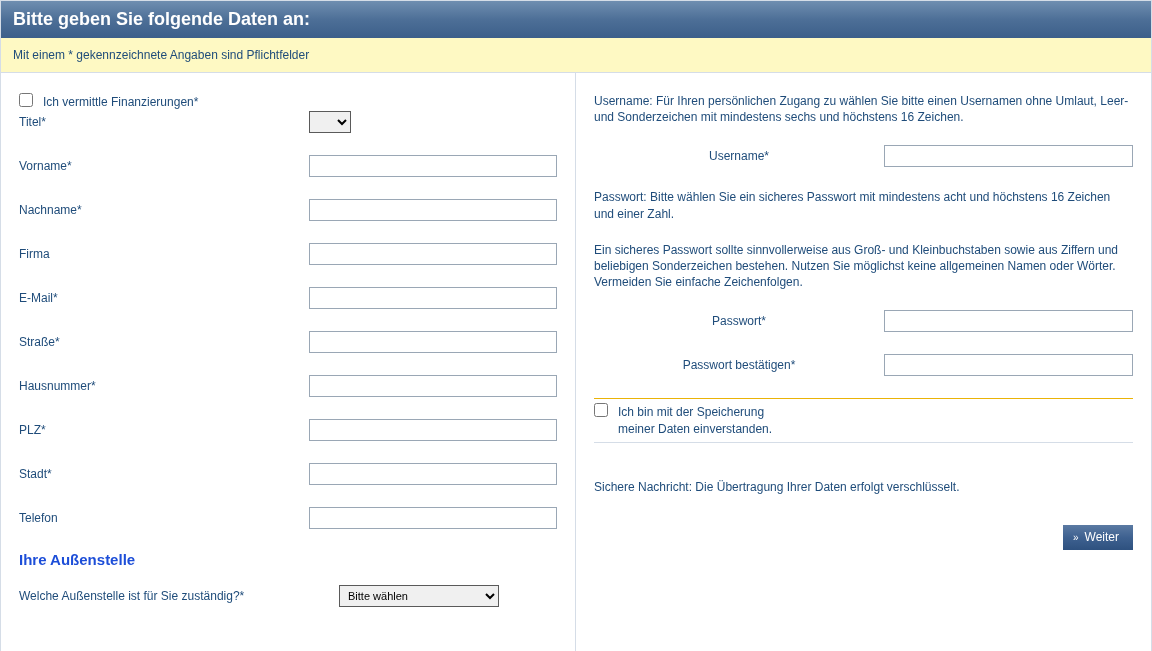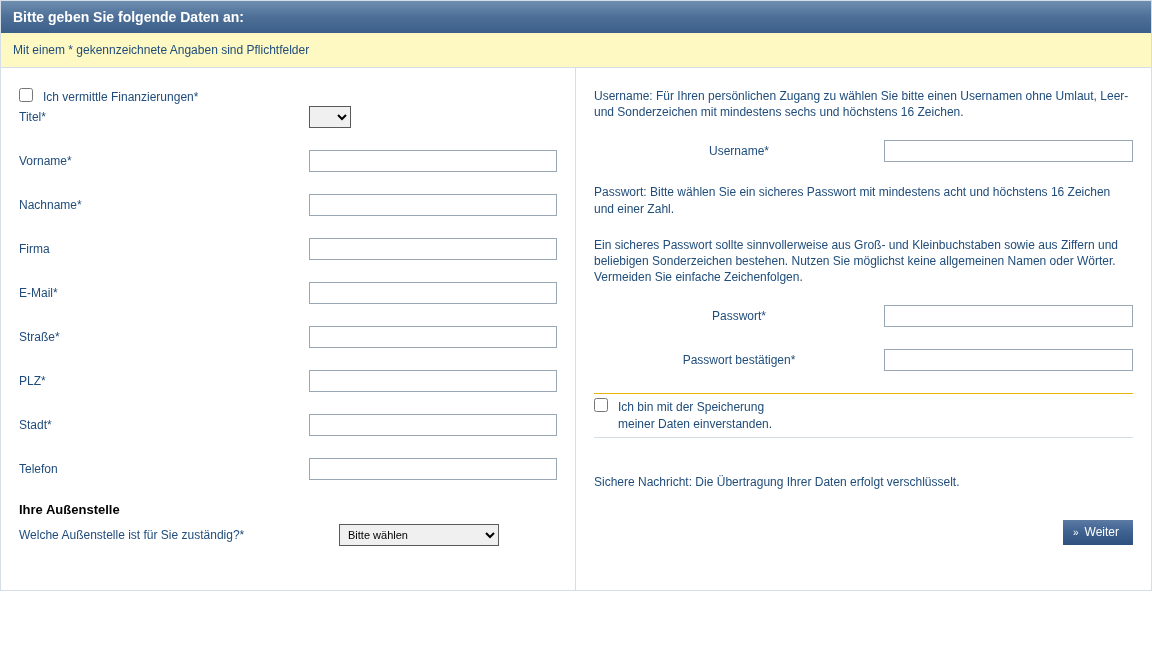--- a/index.html
+++ b/index.html
@@ -12,21 +12,21 @@
   }
   .container {
     width: 1152px;
     border: 1px solid #d5dde7;
     box-sizing: border-box;
   }
   .header {
     background: linear-gradient(to bottom, #6f8eb0 0%, #4d6f97 50%, #3c5f8a 100%);
     color: #ffffff;
     font-weight: bold;
-    font-size: 14px;
+    font-size: 18px;
     padding: 8px 12px;
   }
   .subheader {
     background: #fef9c3;
     color: #1f4c7a;
     padding: 10px 12px;
     border-bottom: 1px solid #d5dde7;
   }
   .content {
     display: flex;
@@ -90,24 +90,24 @@
     height: 14px;
     margin: 0 10px 0 0;
     flex-shrink: 0;
   }
   .checkbox-row .cb-label {
     padding-top: 1px;
     line-height: 1.4;
   }
   .section-title {
     font-weight: bold;
-    color: #000000;
+    color: #1d4ed8;
     margin-top: 18px;
-    margin-bottom: 7px;
-    font-size: 13px;
+    margin-bottom: 17px;
+    font-size: 15px;
   }
   .info-text {
     line-height: 1.35;
     margin-bottom: 20px;
   }
   .btn {
     background: linear-gradient(to bottom, #5b7aa3 0%, #3e6190 50%, #2e517f 100%);
     color: #ffffff;
     border: none;
     padding: 5px 14px 6px 10px;
@@ -180,20 +180,24 @@
       <div class="row">
         <div class="label">E-Mail*</div>
         <input type="text" class="inp" style="">
       </div>
 
       <div class="row">
         <div class="label">Straße*</div>
         <input type="text" class="inp" style="">
       </div>
 
+      <div class="row">
+        <div class="label">Hausnummer*</div>
+        <input type="text" class="inp" style="">
+      </div>
 
       <div class="row">
         <div class="label">PLZ*</div>
         <input type="text" class="inp" style="">
       </div>
 
       <div class="row">
         <div class="label">Stadt*</div>
         <input type="text" class="inp" style="">
       </div>

